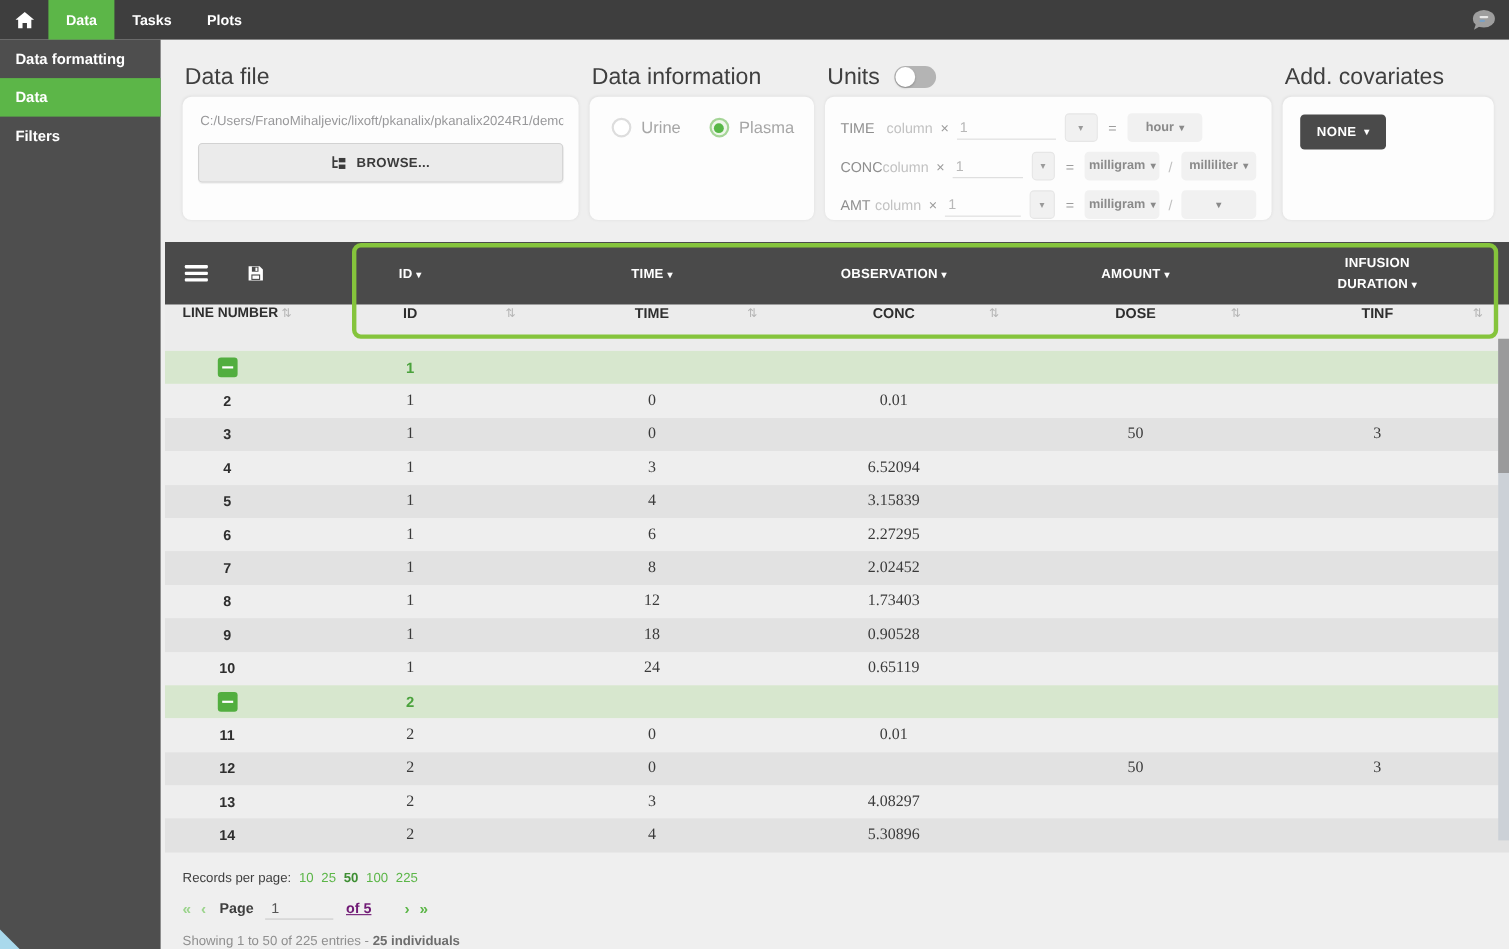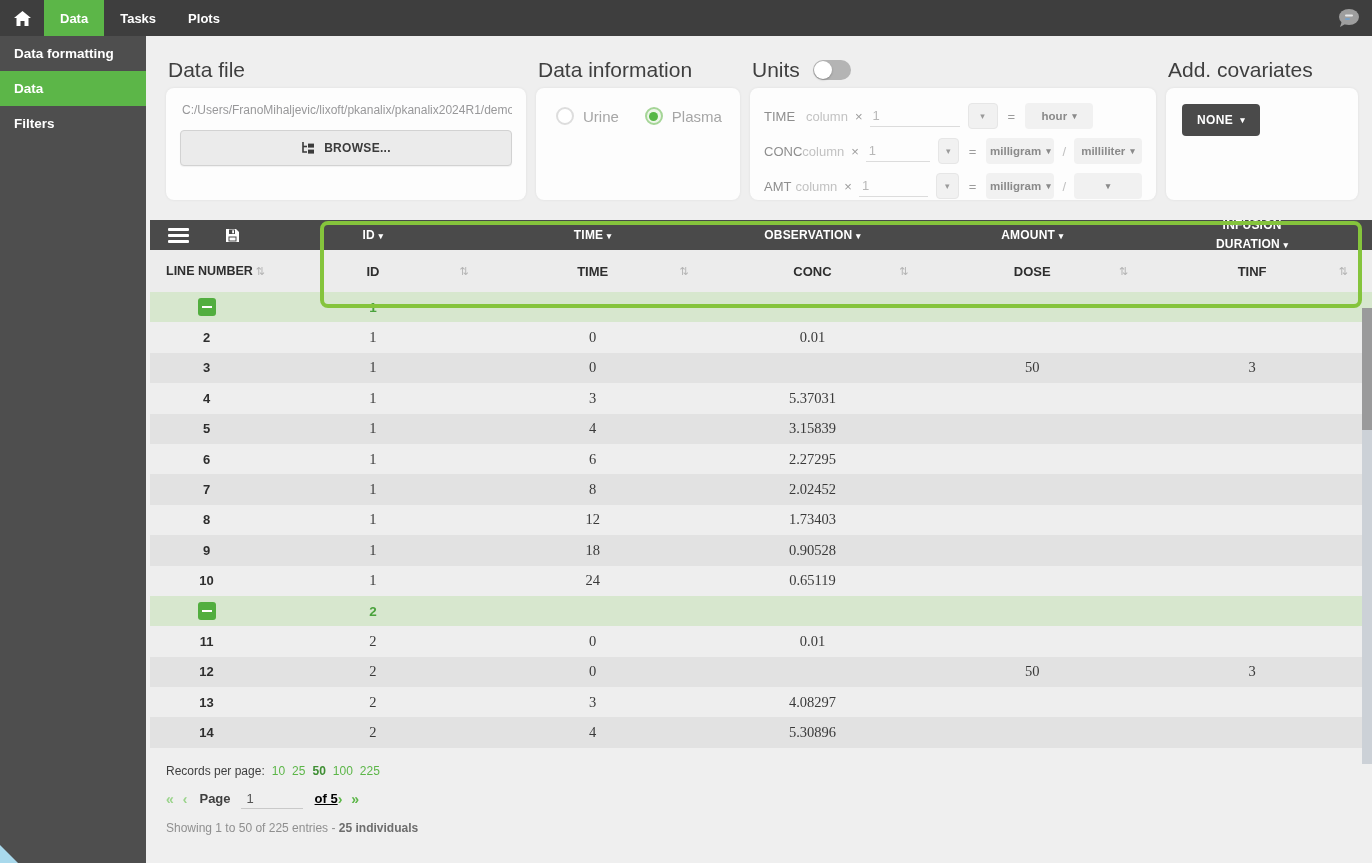--- a/index.html
+++ b/index.html
@@ -55,29 +55,29 @@
   .u-eq { font-size:13px; color:#9c9c9c; margin-right:10px; }
   .unit-btn { min-width:68px; height:26px; background:#f1f1f1; border-radius:4px; color:#8a8a8a; font-size:11.5px; font-weight:700; display:flex; align-items:center; justify-content:center; gap:5px; padding:0 9px; cursor:pointer; }
   .u-slash { font-size:13px; color:#c0c0c0; margin:0 8px; }
 
   .none-btn { display:inline-flex; align-items:center; gap:7px; background:#4a4a4a; color:#fff; font-size:12px; font-weight:700; letter-spacing:.4px; border-radius:4px; padding:9px 15px; margin:3px 0 0 2px; cursor:pointer; }
 
   .caret { font-size:9px; line-height:1; }
 
   
   .table-wrap { position:relative; margin-top:20px; }
-  .toolbar { height:30px; background:#4a4a4a; display:flex; align-items:center; }
+  .toolbar { height:57px; background:#4a4a4a; display:flex; align-items:center; }
   .tool-left { width:113px; flex:none; display:flex; align-items:center; padding-left:18px; gap:36px; }
   .burger { width:21px; cursor:pointer; }
   .burger div { height:3px; background:#fff; border-radius:1px; margin:3px 0; }
   .col-head { flex:1; text-align:center; color:#fff; font-size:12px; font-weight:700; letter-spacing:.2px; cursor:pointer; }
   .col-head .two-line { display:inline-block; width:92px; line-height:1.55; }
   .right-pad { width:10px; flex:none; }
 
-  .subheader { height:42px; background:#ececec; display:flex; align-items:center; }
+  .subheader { height:42px; background:#ececec; display:flex; align-items:flex-start; }
   .sub-line { width:113px; flex:none; padding-left:16px; font-size:12.5px; font-weight:700; color:#2e2e2e; white-space:nowrap; }
   .sub-cell { flex:1; position:relative; text-align:center; font-size:13px; font-weight:700; color:#2e2e2e; }
   .sort-ic { color:#b4b4b4; font-size:11px; font-weight:400; cursor:pointer; }
   .sub-cell .sort-ic { position:absolute; right:14px; top:50%; transform:translateY(-50%); }
   .sub-line .sort-ic { margin-left:3px; }
 
   .highlight-box { position:absolute; left:170px; width:1042px; top:1px; height:87px; border:4px solid #85c43c; border-radius:8px; pointer-events:none; z-index:5; }
 
   .tbody { position:relative; }
   .trow { display:flex; align-items:center; height:30.4px; }
@@ -96,21 +96,21 @@
   
   .tfooter { padding:16px 0 0 16px; font-size:12px; color:#3f3f3f; }
   .records-line { margin-bottom:11px; }
   .psize { color:#5cb648; margin-left:7px; cursor:pointer; }
   .psize.selected { color:#3e8e33; font-weight:700; }
   .page-line { display:flex; align-items:center; margin-bottom:12px; }
   .pg-arrow { color:#5cb648; font-size:14px; font-weight:700; margin-right:9px; cursor:pointer; }
   .pg-arrow.dim { color:#9bd48c; }
   .pg-label { font-size:13px; font-weight:700; color:#3f3f3f; margin:0 10px 0 3px; }
   .page-input { width:62px; border-bottom:1px solid #c9c9c9; font-size:13px; color:#555; padding:2px 6px; margin-right:12px; }
-  .of-label { font-size:13px; font-weight:700; color:#000000; margin-right:0;text-decoration:underline; }
+  .of-label { font-size:13px; font-weight:700; color:#701a75; margin-right:30px;text-decoration:underline; }
   .showing-line { color:#8f8f8f; font-size:12px; }
   .showing-line b { color:#6d6d6d; }
 </style>
 </head>
 <body>
 
 <div class="navbar">
   <div class="home-btn">
     <svg width="17" height="15" viewBox="0 0 17 15">
       <path d="M8.5 0 L17 7 L14.5 7 L14.5 15 L10.5 15 L10.5 10 L6.5 10 L6.5 15 L2.5 15 L2.5 7 L0 7 Z" fill="#ffffff"></path>
@@ -320,21 +320,21 @@
           <div class="cell">0</div>
           <div class="cell"></div>
           <div class="cell">50</div>
           <div class="cell">3</div>
           <div class="right-pad"></div>
         </div>
         <div class="trow light">
           <div class="cell line">4</div>
           <div class="cell">1</div>
           <div class="cell">3</div>
-          <div class="cell">5.37031</div>
+          <div class="cell">6.52094</div>
           <div class="cell"></div>
           <div class="cell"></div>
           <div class="right-pad"></div>
         </div>
         <div class="trow dark">
           <div class="cell line">5</div>
           <div class="cell">1</div>
           <div class="cell">4</div>
           <div class="cell">3.15839</div>
           <div class="cell"></div>

